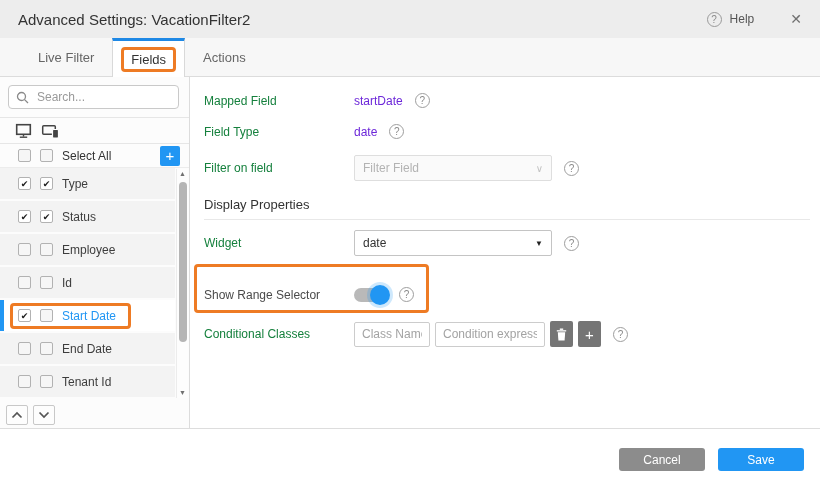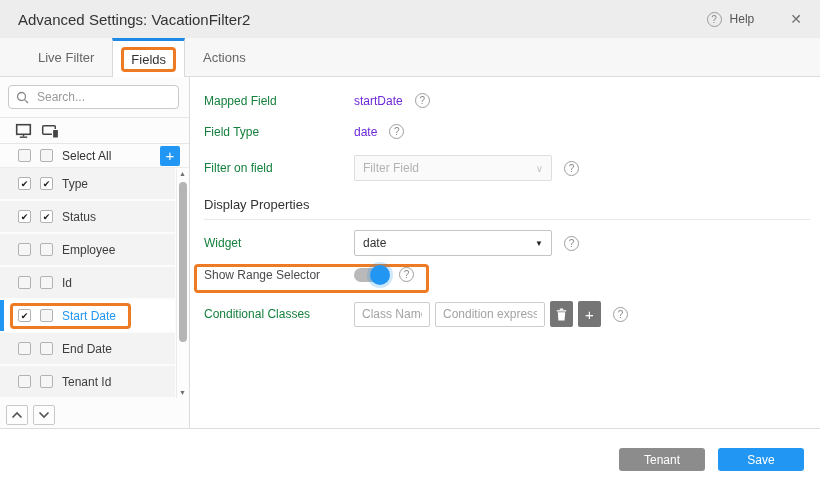--- a/index.html
+++ b/index.html
@@ -72,21 +72,21 @@
   .select{width:198px;height:26px;border:1px solid #c4c4c4;border-radius:2px;background:#fff;display:flex;
     align-items:center;justify-content:space-between;padding:0 8px;font-size:12px;color:#333;cursor:pointer;}
   .select.disabled{background:#fafafa;border-color:#dedede;color:#b3b3b3;cursor:default;}
   .sel-arrow{font-size:8px;color:#222;}
   .sel-arrow.dim{font-size:10px;color:#c3c3c3;}
   .section-title{font-size:13px;color:#333;margin:16px 0 0 0;}
   .divider{border-bottom:1px solid #e8e8e8;margin:7px 10px 10px 0;}
   .tgl{width:33px;height:14px;background:#b9b9b9;border-radius:7px;position:relative;flex-shrink:0;cursor:pointer;}
   .tgl .knob{position:absolute;right:-3px;top:-3px;width:20px;height:20px;border-radius:50%;
     background:var(--accent);box-shadow:0 0 0 3px rgba(33,150,243,0.22);}
-  .range-annot{display:inline-flex;align-items:center;margin-left:-10px;padding:0 12px 8px 7px;}
+  .range-annot{display:inline-flex;align-items:center;margin-left:-10px;padding:20px 12px 8px 7px;}
   .range-annot > label{width:150px;flex-shrink:0;color:#4a4a4a;}
   .ti{height:25px;border:1px solid #ccc;border-radius:2px;padding:0 7px;font-size:12px;color:#333;
     background:#fff;outline:none;}
   .ti::placeholder{color:#a3a3a3;}
   .ti.w-class{width:76px;margin-right:5px;}
   .ti.w-cond{width:110px;}
   .gbtn{width:23px;height:26px;background:#757575;border:none;border-radius:2px;color:#fff;
     display:inline-flex;align-items:center;justify-content:center;margin-left:5px;cursor:pointer;font-size:15px;padding:0;}
 
   
@@ -282,17 +282,17 @@
           </svg>
         </button>
         <button class="gbtn">+</button>
         <span class="help">?</span>
       </div>
 
     </section>
   </main>
 
   <footer>
-    <button class="btn cancel">Tenant</button>
+    <button class="btn cancel">Cancel</button>
     <button class="btn save">Save</button>
   </footer>
 
 </div>
 
 </body></html>

